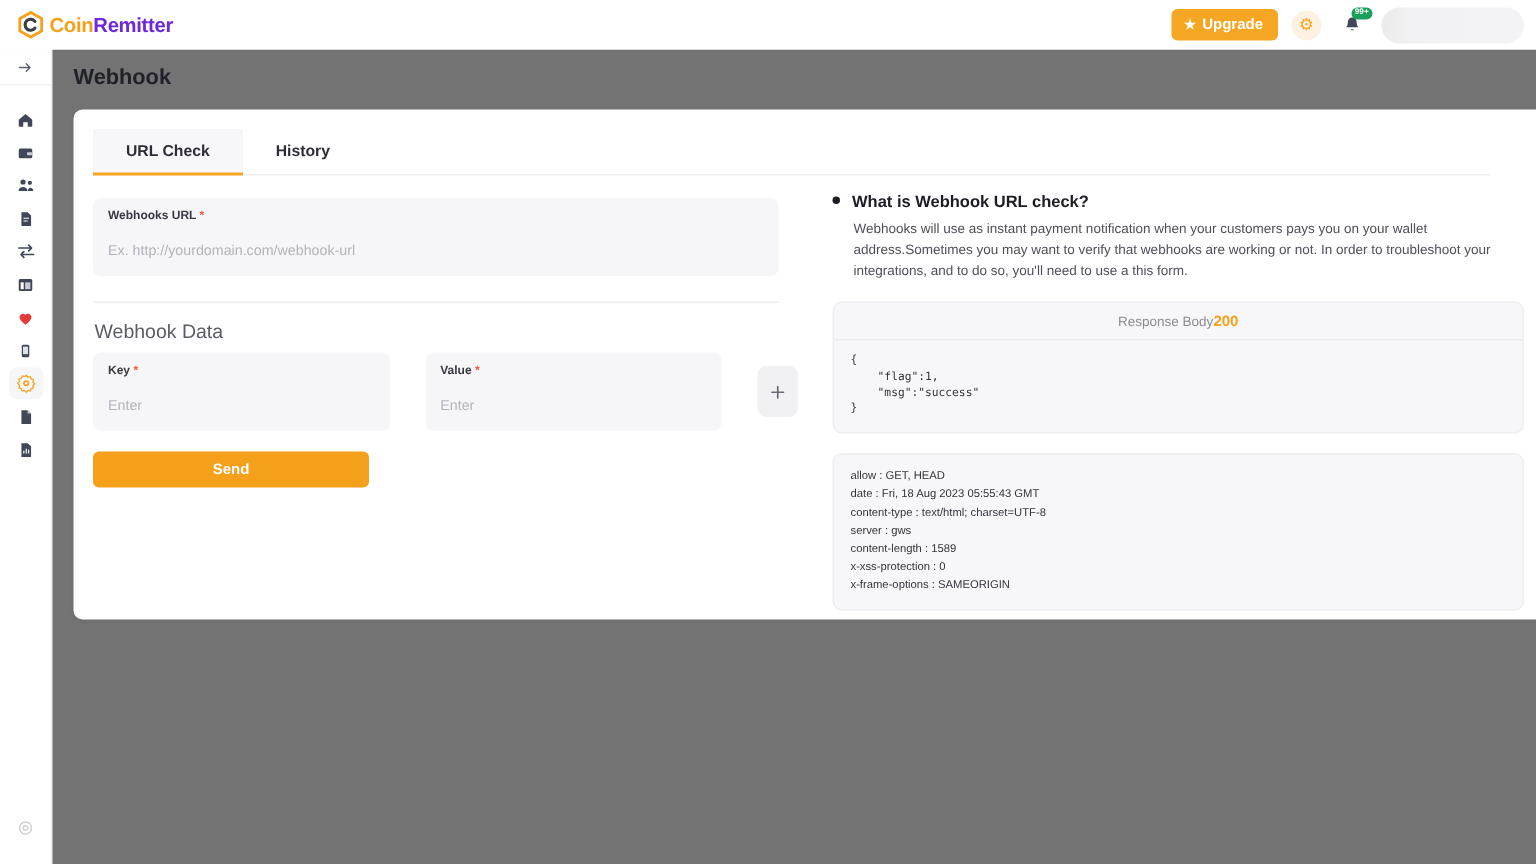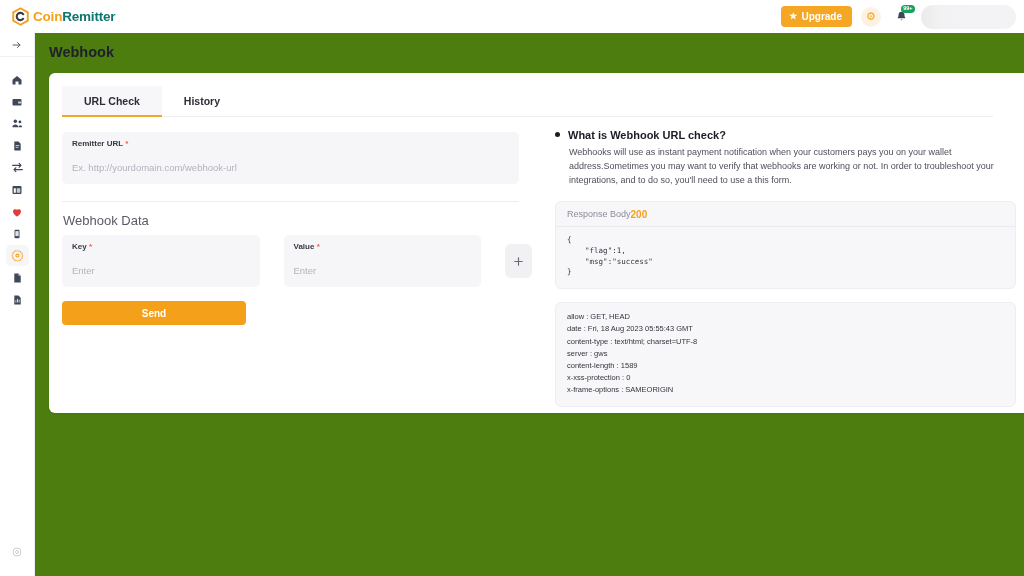--- a/index.html
+++ b/index.html
@@ -18,21 +18,21 @@
     display: flex; align-items: center;
     z-index: 20;
   }
   .logo-wrap {
     display: flex; align-items: center;
     margin-left: 11px; gap: 3px;
   }
   .logo-hex { width: 19px; height: 19px; position: relative; }
   .logo-text { font-size: 13.5px; font-weight: bold; letter-spacing: -0.2px; }
   .logo-coin { color: #f5a01b; }
-  .logo-remitter { color: #0f766e; }
+  .logo-remitter { color: #6d28d9; }
 
   .topbar-right {
     margin-left: auto; display: flex; align-items: center;
     gap: 9px; margin-right: 8px;
   }
   .upgrade-btn {
     background: #f5a623; color: #ffffff;
     border: none; border-radius: 4px;
     font-size: 10px; font-weight: bold;
     padding: 5px 10px 5px 8px;
@@ -93,21 +93,21 @@
     margin-top: auto; margin-bottom: 14px;
     width: 20px; height: 20px;
     display: flex; align-items: center; justify-content: center;
     color: #cfd0d8; cursor: pointer;
   }
 
   
   .page {
     position: absolute; top: 33px; left: 35px;
     width: 989px; height: 543px;
-    background: #4d7c0f;
+    background: #737373;
   }
   .page-title {
     font-size: 14.5px; font-weight: bold; color: #20212a;
     padding: 11px 0 0 14px;
   }
   .card {
     position: absolute; left: 14px; top: 40px;
     width: 998px; height: 340px;
     background: #ffffff; border-radius: 6px;
     box-shadow: 0 1px 3px rgba(0,0,0,0.05);
@@ -173,21 +173,21 @@
   .info-body {
     font-size: 9px; color: #4e4f5a; line-height: 1.55;
     margin: 5px 0 0 14px; width: 455px;
   }
 
   .panel {
     background: #f7f7f9; border: 1px solid #edeef1;
     border-radius: 6px; margin-top: 13px; width: 461px;
   }
   .panel-head {
-    display: flex; justify-content: flex-start; align-items: center;
+    display: flex; justify-content: center; align-items: center;
     padding: 7px 11px 6px 11px; border-bottom: 1px solid #eaebee;
   }
   .panel-title { font-size: 9px; color: #8b8c96; }
   .status-code { font-size: 10px; font-weight: bold; color: #f5a01b; }
   .panel-body { padding: 8px 11px 10px 11px; }
   .code {
     font-family: "DejaVu Sans Mono", monospace;
     font-size: 7.5px; color: #33343d; line-height: 1.45;
     white-space: pre;
   }
@@ -324,21 +324,21 @@
     <div class="tabs">
       <div class="tab active">URL Check</div>
       <div class="tab">History</div>
     </div>
 
     <div class="cols">
 
       <div class="col-left">
         <div class="field">
           <div class="field-label">
-            <span>Remitter URL</span>
+            <span>Webhooks URL</span>
             <span class="req">*</span>
           </div>
           <input class="field-input" type="text" placeholder="Ex. http://yourdomain.com/webhook-url" style="">
         </div>
 
         <div class="divider"></div>
 
         <div class="section-label">Webhook Data</div>
 
         <div class="kv-row">

